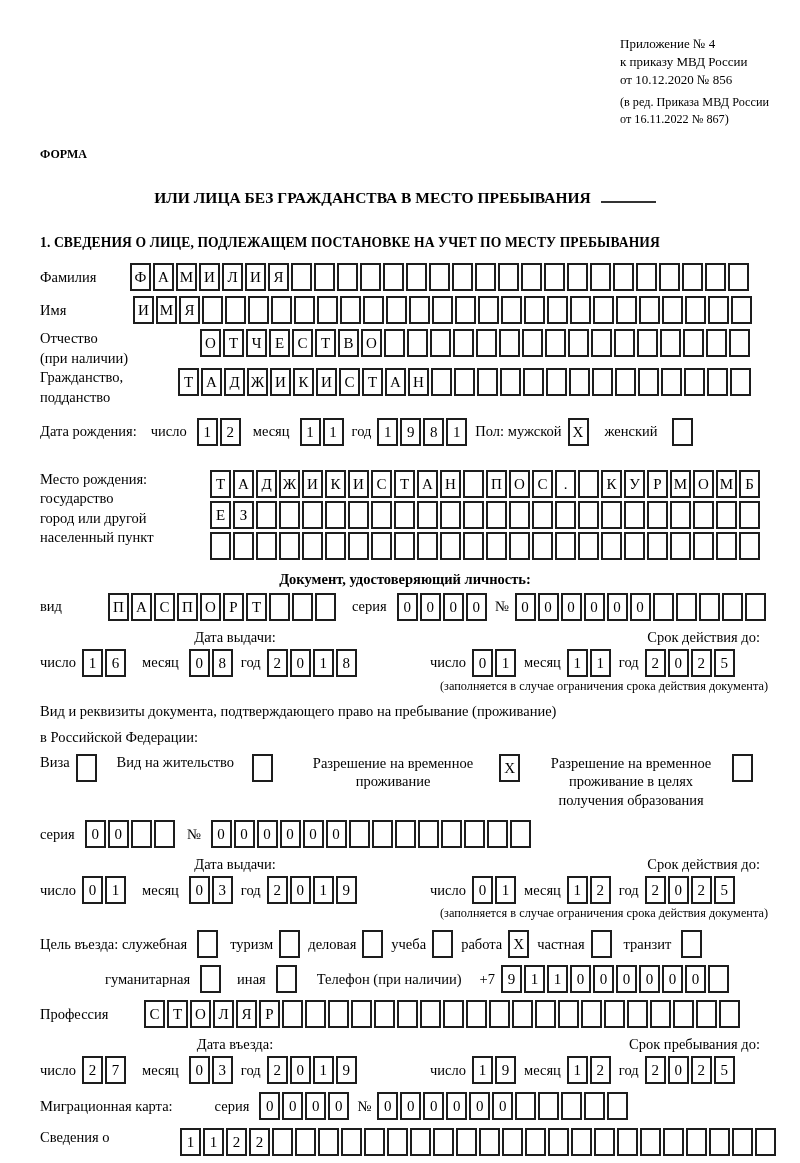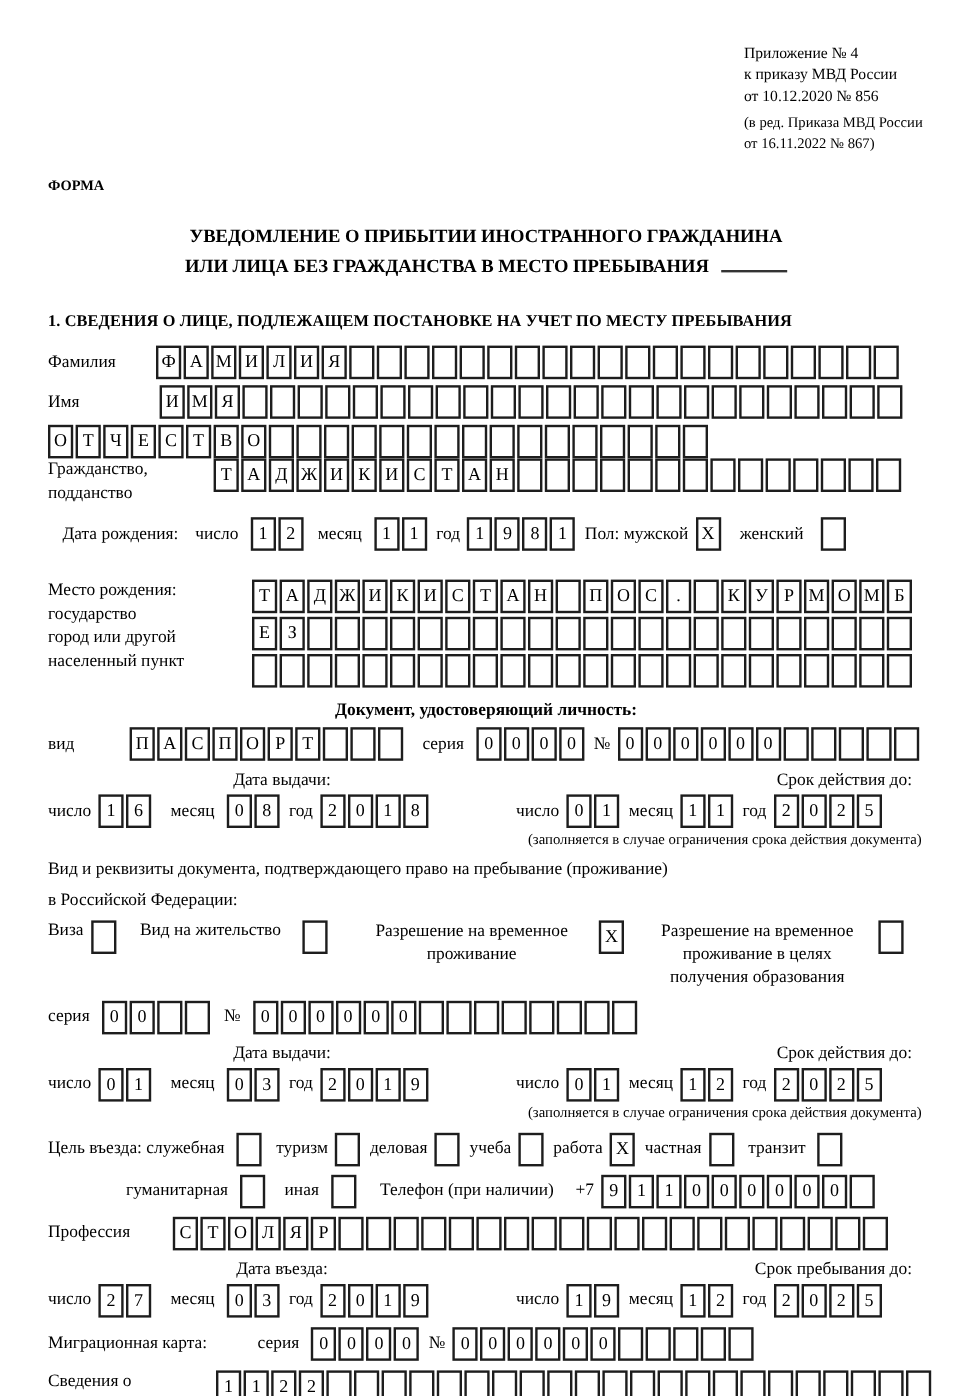--- a/index.html
+++ b/index.html
@@ -86,21 +86,20 @@
       <div>к приказу МВД России</div>
       <div>от 10.12.2020 № 856</div>
       <div class="gap"></div>
       <div class="annex-small">(в ред. Приказа МВД России</div>
       <div class="annex-small">от 16.11.2022 № 867)</div>
     </div>
 
     <div class="forma">ФОРМА</div>
 
     <div class="title">
-      <div>УВЕДОМЛЕНИЕ О ПРИБЫТИИ ИНОСТРАННОГО ГРАЖДАНИНА</div>
       <div><span>ИЛИ ЛИЦА БЕЗ ГРАЖДАНСТВА В МЕСТО ПРЕБЫВАНИЯ</span><span class="blank-line"></span></div>
     </div>
 
     <div class="section-title">1. СВЕДЕНИЯ О ЛИЦЕ, ПОДЛЕЖАЩЕМ ПОСТАНОВКЕ НА УЧЕТ ПО МЕСТУ ПРЕБЫВАНИЯ</div>
 
     <div class="frow" style="margin-top:12px;">
       <span class="lbl w90">Фамилия</span>
       <span class="boxes">
           <span class="box">Ф</span>
           <span class="box">А</span>
@@ -159,20 +158,24 @@
           <span class="box"></span>
           <span class="box"></span>
           <span class="box"></span>
           <span class="box"></span>
           <span class="box"></span>
           <span class="box"></span>
         </span>
     </div>
 
     <div class="frow-top">
+      <span class="lbl w160 stack">
+        <span>Отчество</span><br>
+        <span>(при наличии)</span>
+      </span>
       <span class="boxes">
           <span class="box">О</span>
           <span class="box">Т</span>
           <span class="box">Ч</span>
           <span class="box">Е</span>
           <span class="box">С</span>
           <span class="box">Т</span>
           <span class="box">В</span>
           <span class="box">О</span>
           <span class="box"></span>
@@ -221,21 +224,21 @@
           <span class="box"></span>
           <span class="box"></span>
           <span class="box"></span>
           <span class="box"></span>
           <span class="box"></span>
           <span class="box"></span>
           <span class="box"></span>
         </span>
     </div>
 
-    <div class="frow" style="margin-top:10px;margin-left:12px;">
+    <div class="frow" style="margin-top:10px;">
       <span>Дата рождения:</span>
       <span class="ml14">число</span>
       <span class="boxes ml10">
           <span class="box">1</span>
           <span class="box">2</span>
         </span>
       <span class="ml10">месяц</span>
       <span class="boxes ml10">
           <span class="box">1</span>
           <span class="box">1</span>

